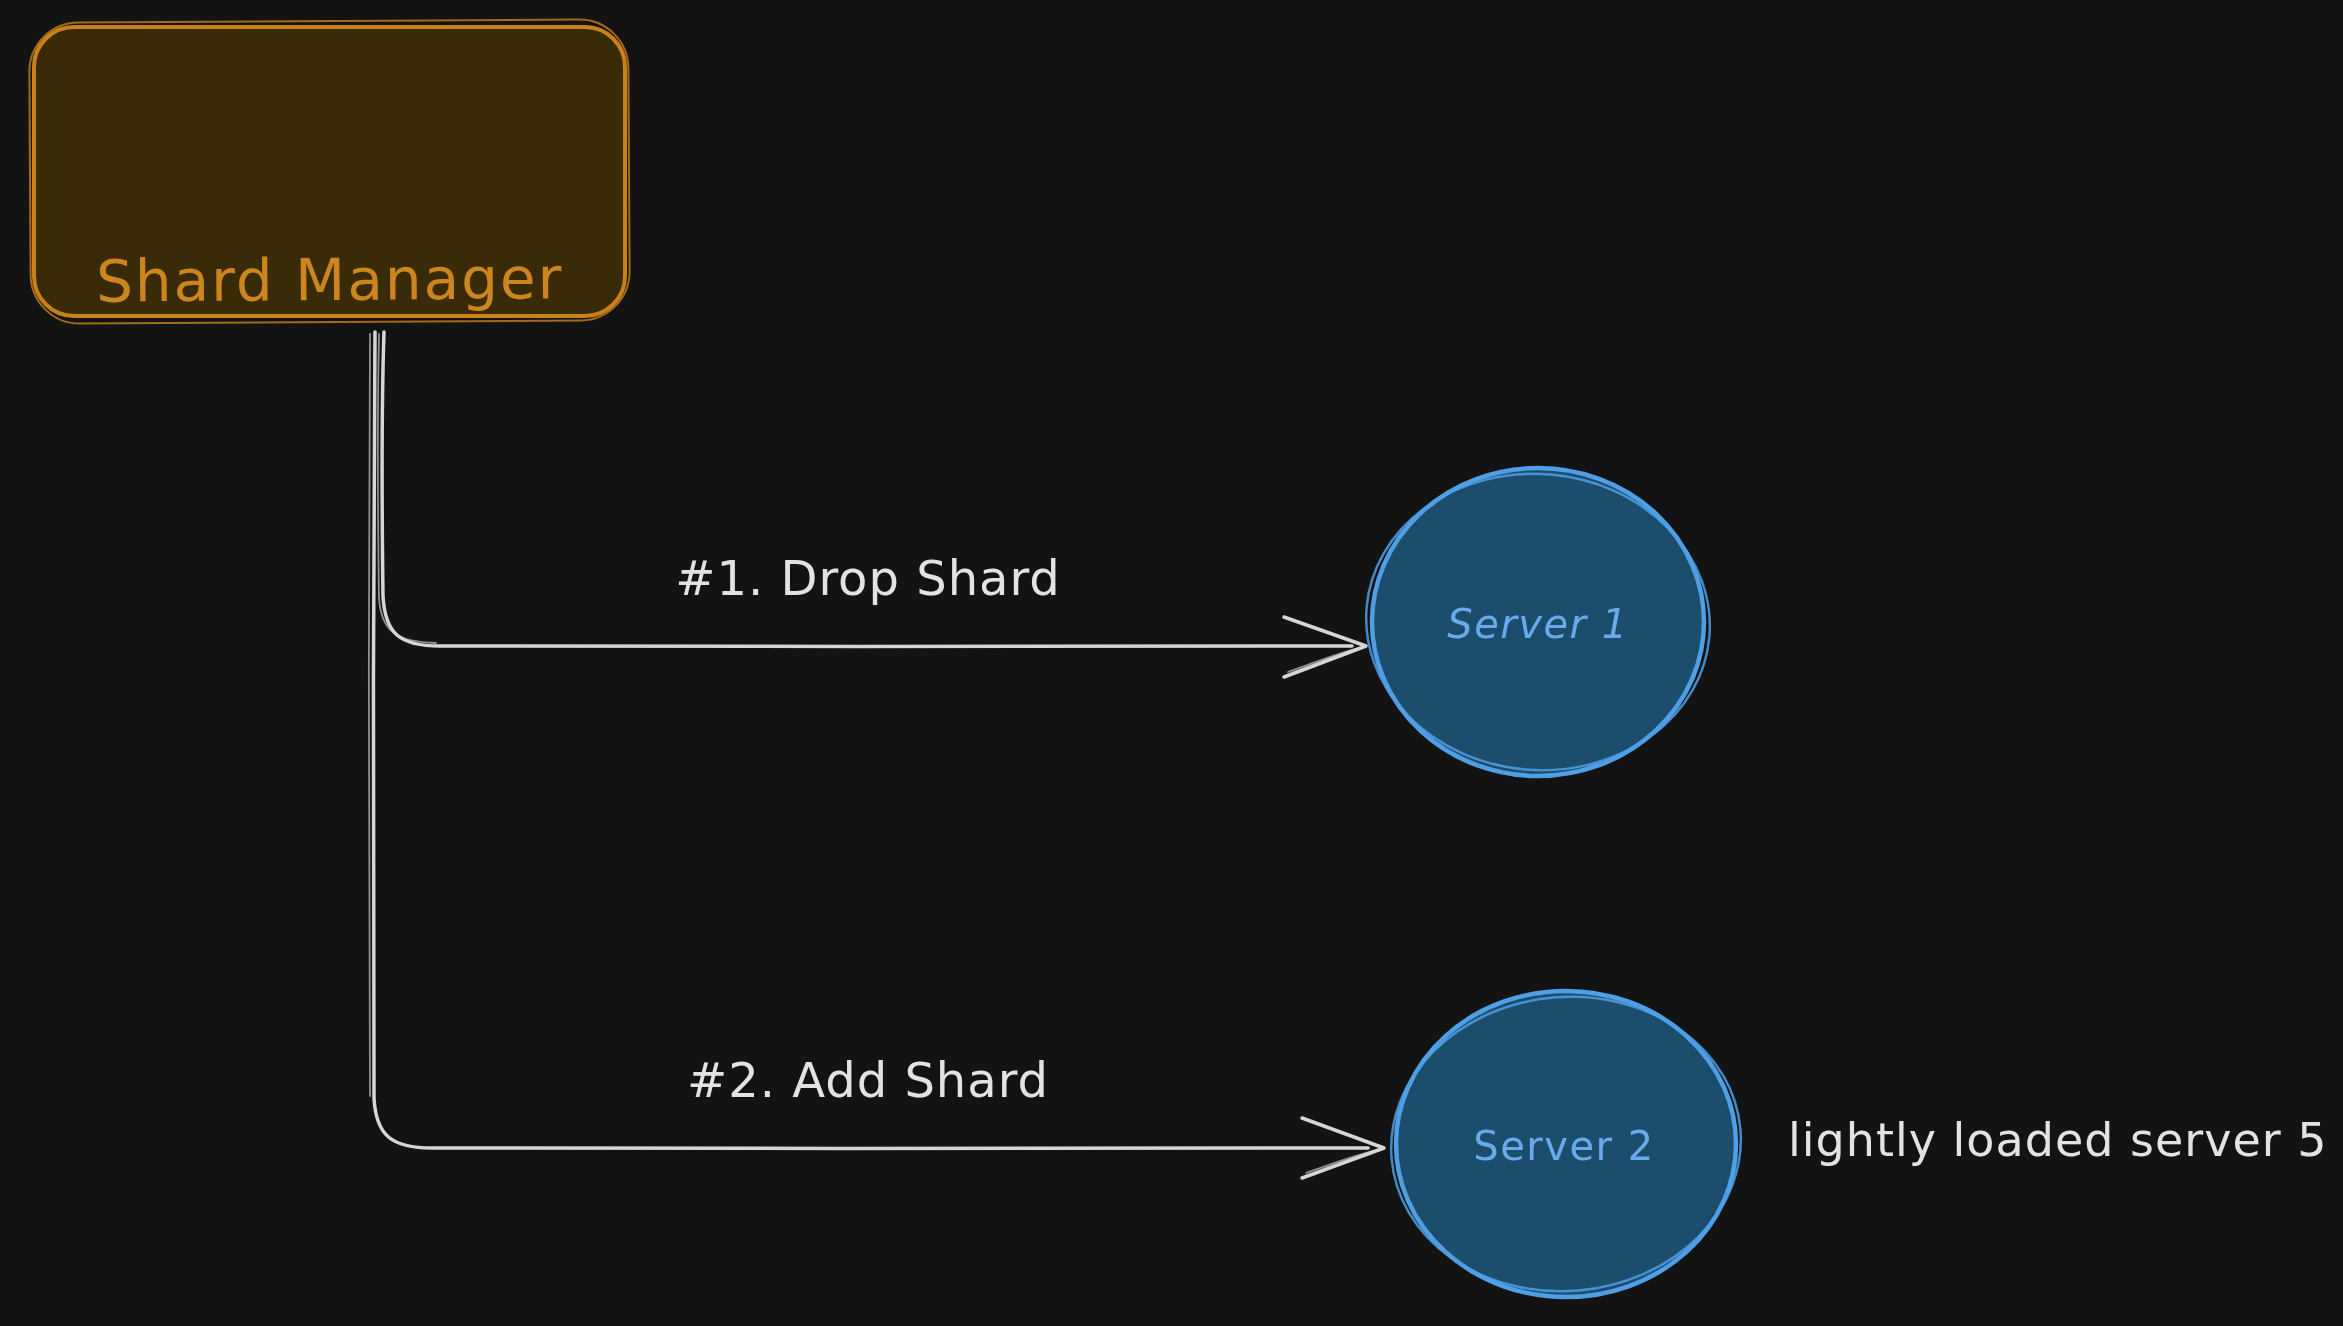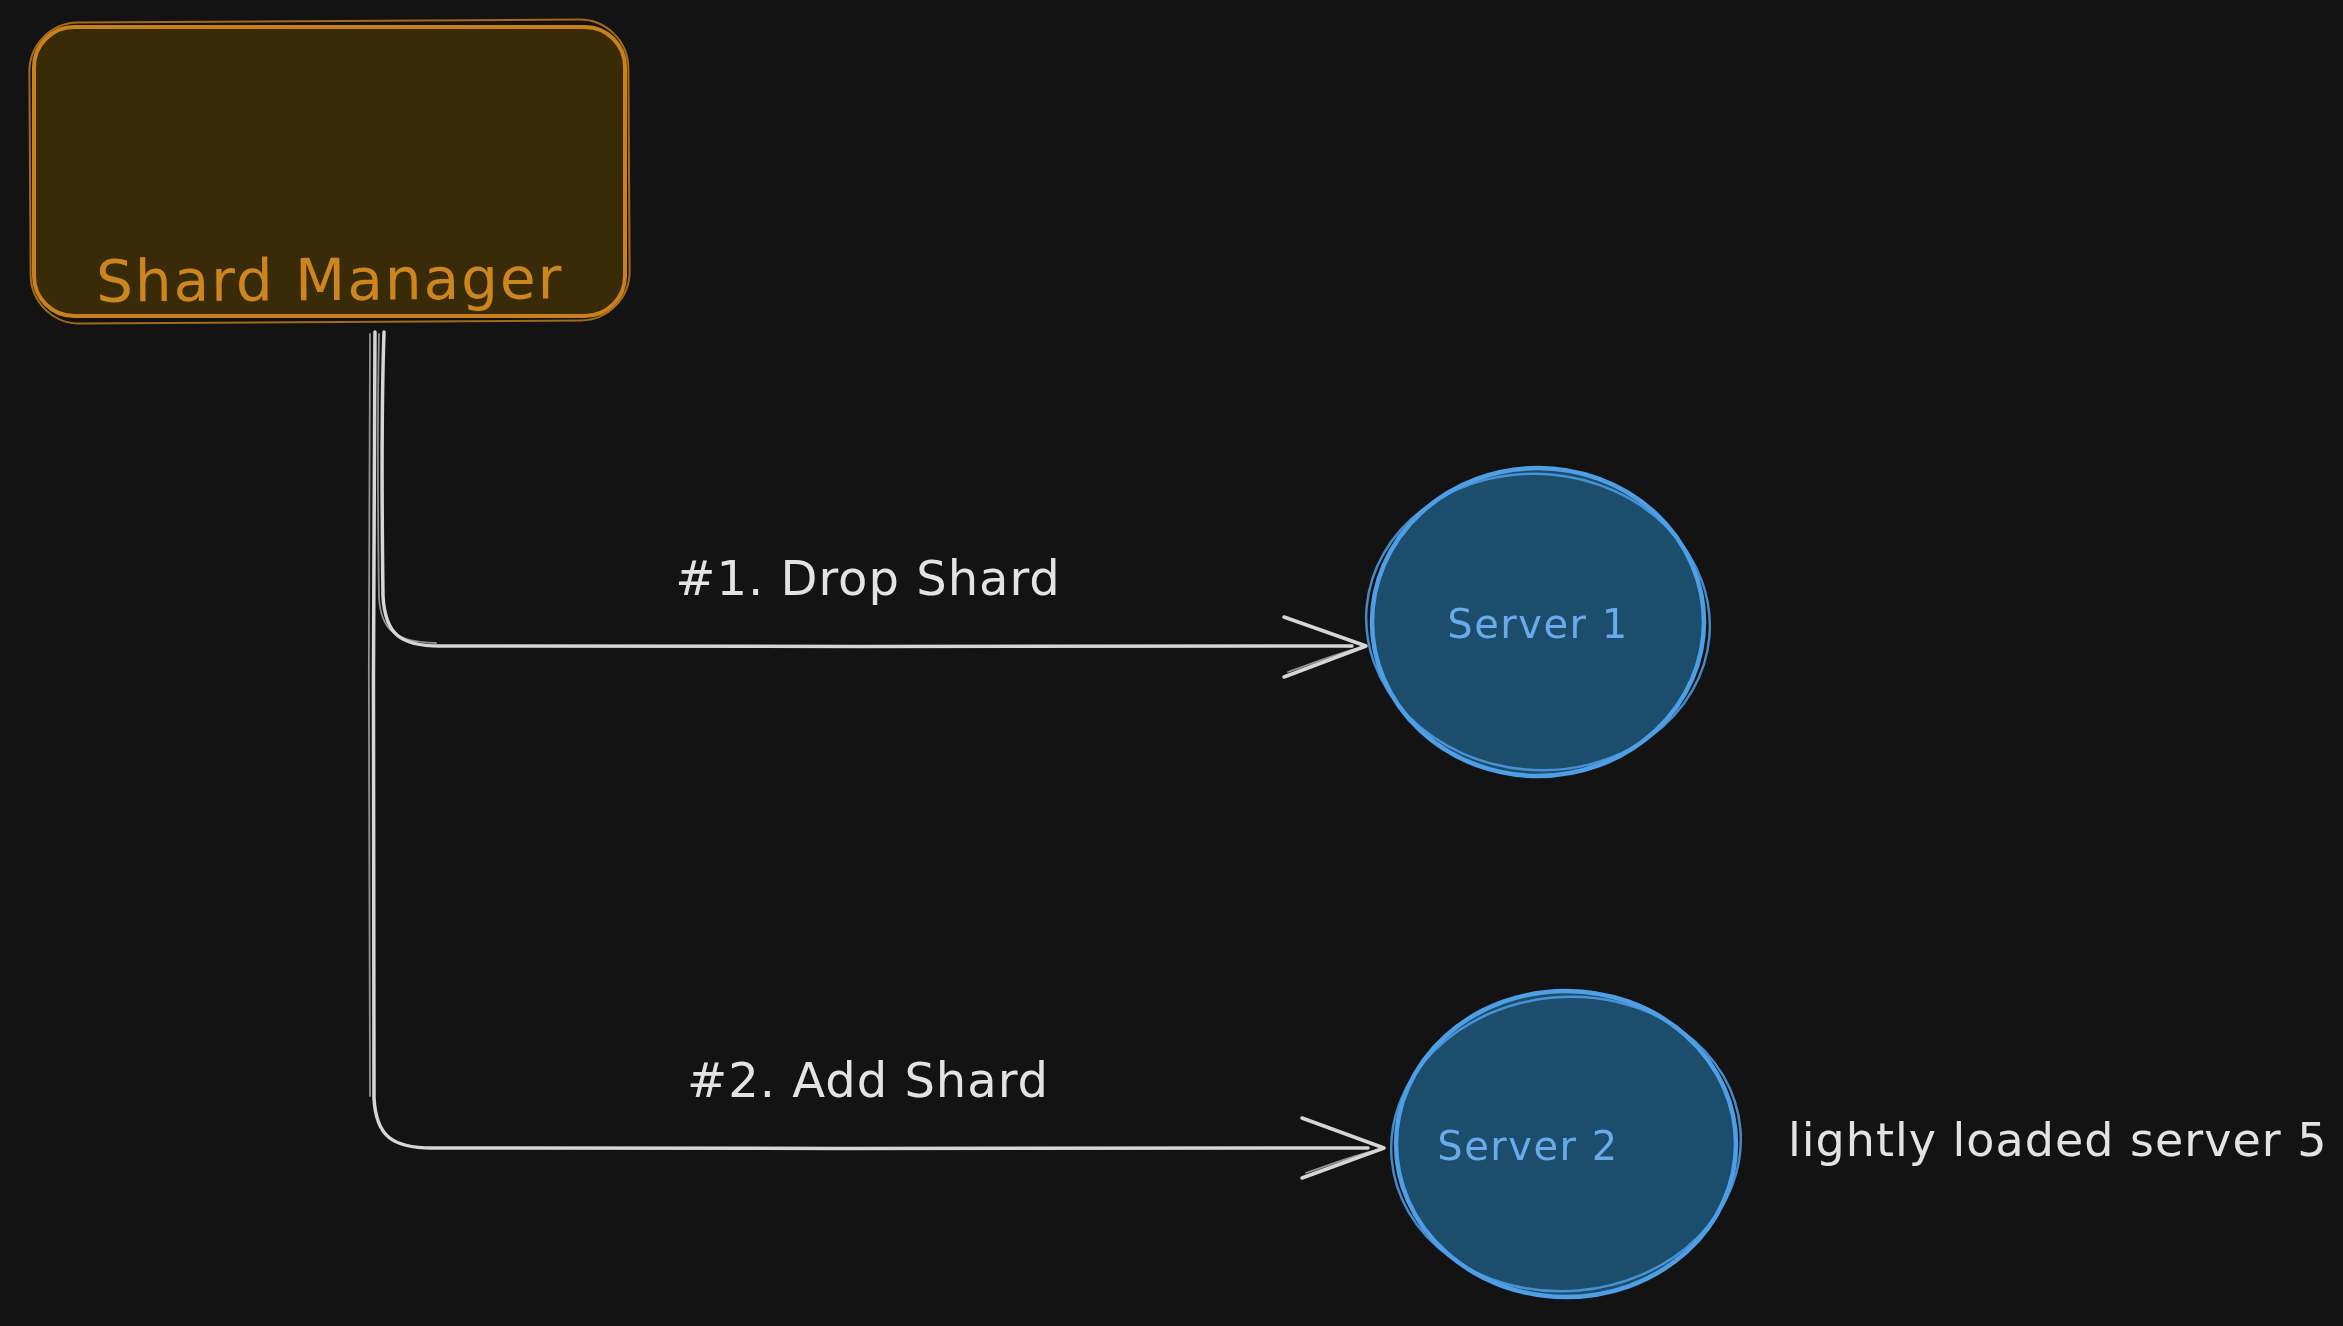--- a/index.html
+++ b/index.html
@@ -88,22 +88,22 @@
   .edge-label.drop { left: 868px; top: 578px; }
   .edge-label.add  { left: 868px; top: 1080px; }
   .server-label {
     position: absolute;
     transform: translate(-50%, -50%);
     color: var(--server-text, #68aaea);
     font-size: 40px;
     letter-spacing: 1.5px;
     white-space: nowrap;
   }
-  .server-label.s1 { left: 1538px; top: 624px; }
-  .server-label.s2 { left: 1528px; top: 1146px; }
+  .server-label.s1 { left: 1538px; top: 624px; font-style: italic; }
+  .server-label.s2 { left: 1564px; top: 1146px; }
   .annotation {
     position: absolute;
     transform: translateY(-50%);
     color: var(--label-text, #e3e3e3);
     font-size: 46px;
     letter-spacing: 1px;
     white-space: nowrap;
   }
   .annotation.a1 { left: 1768px; top: 600px; }
   .annotation.a2 { left: 1788px; top: 1140px; }

